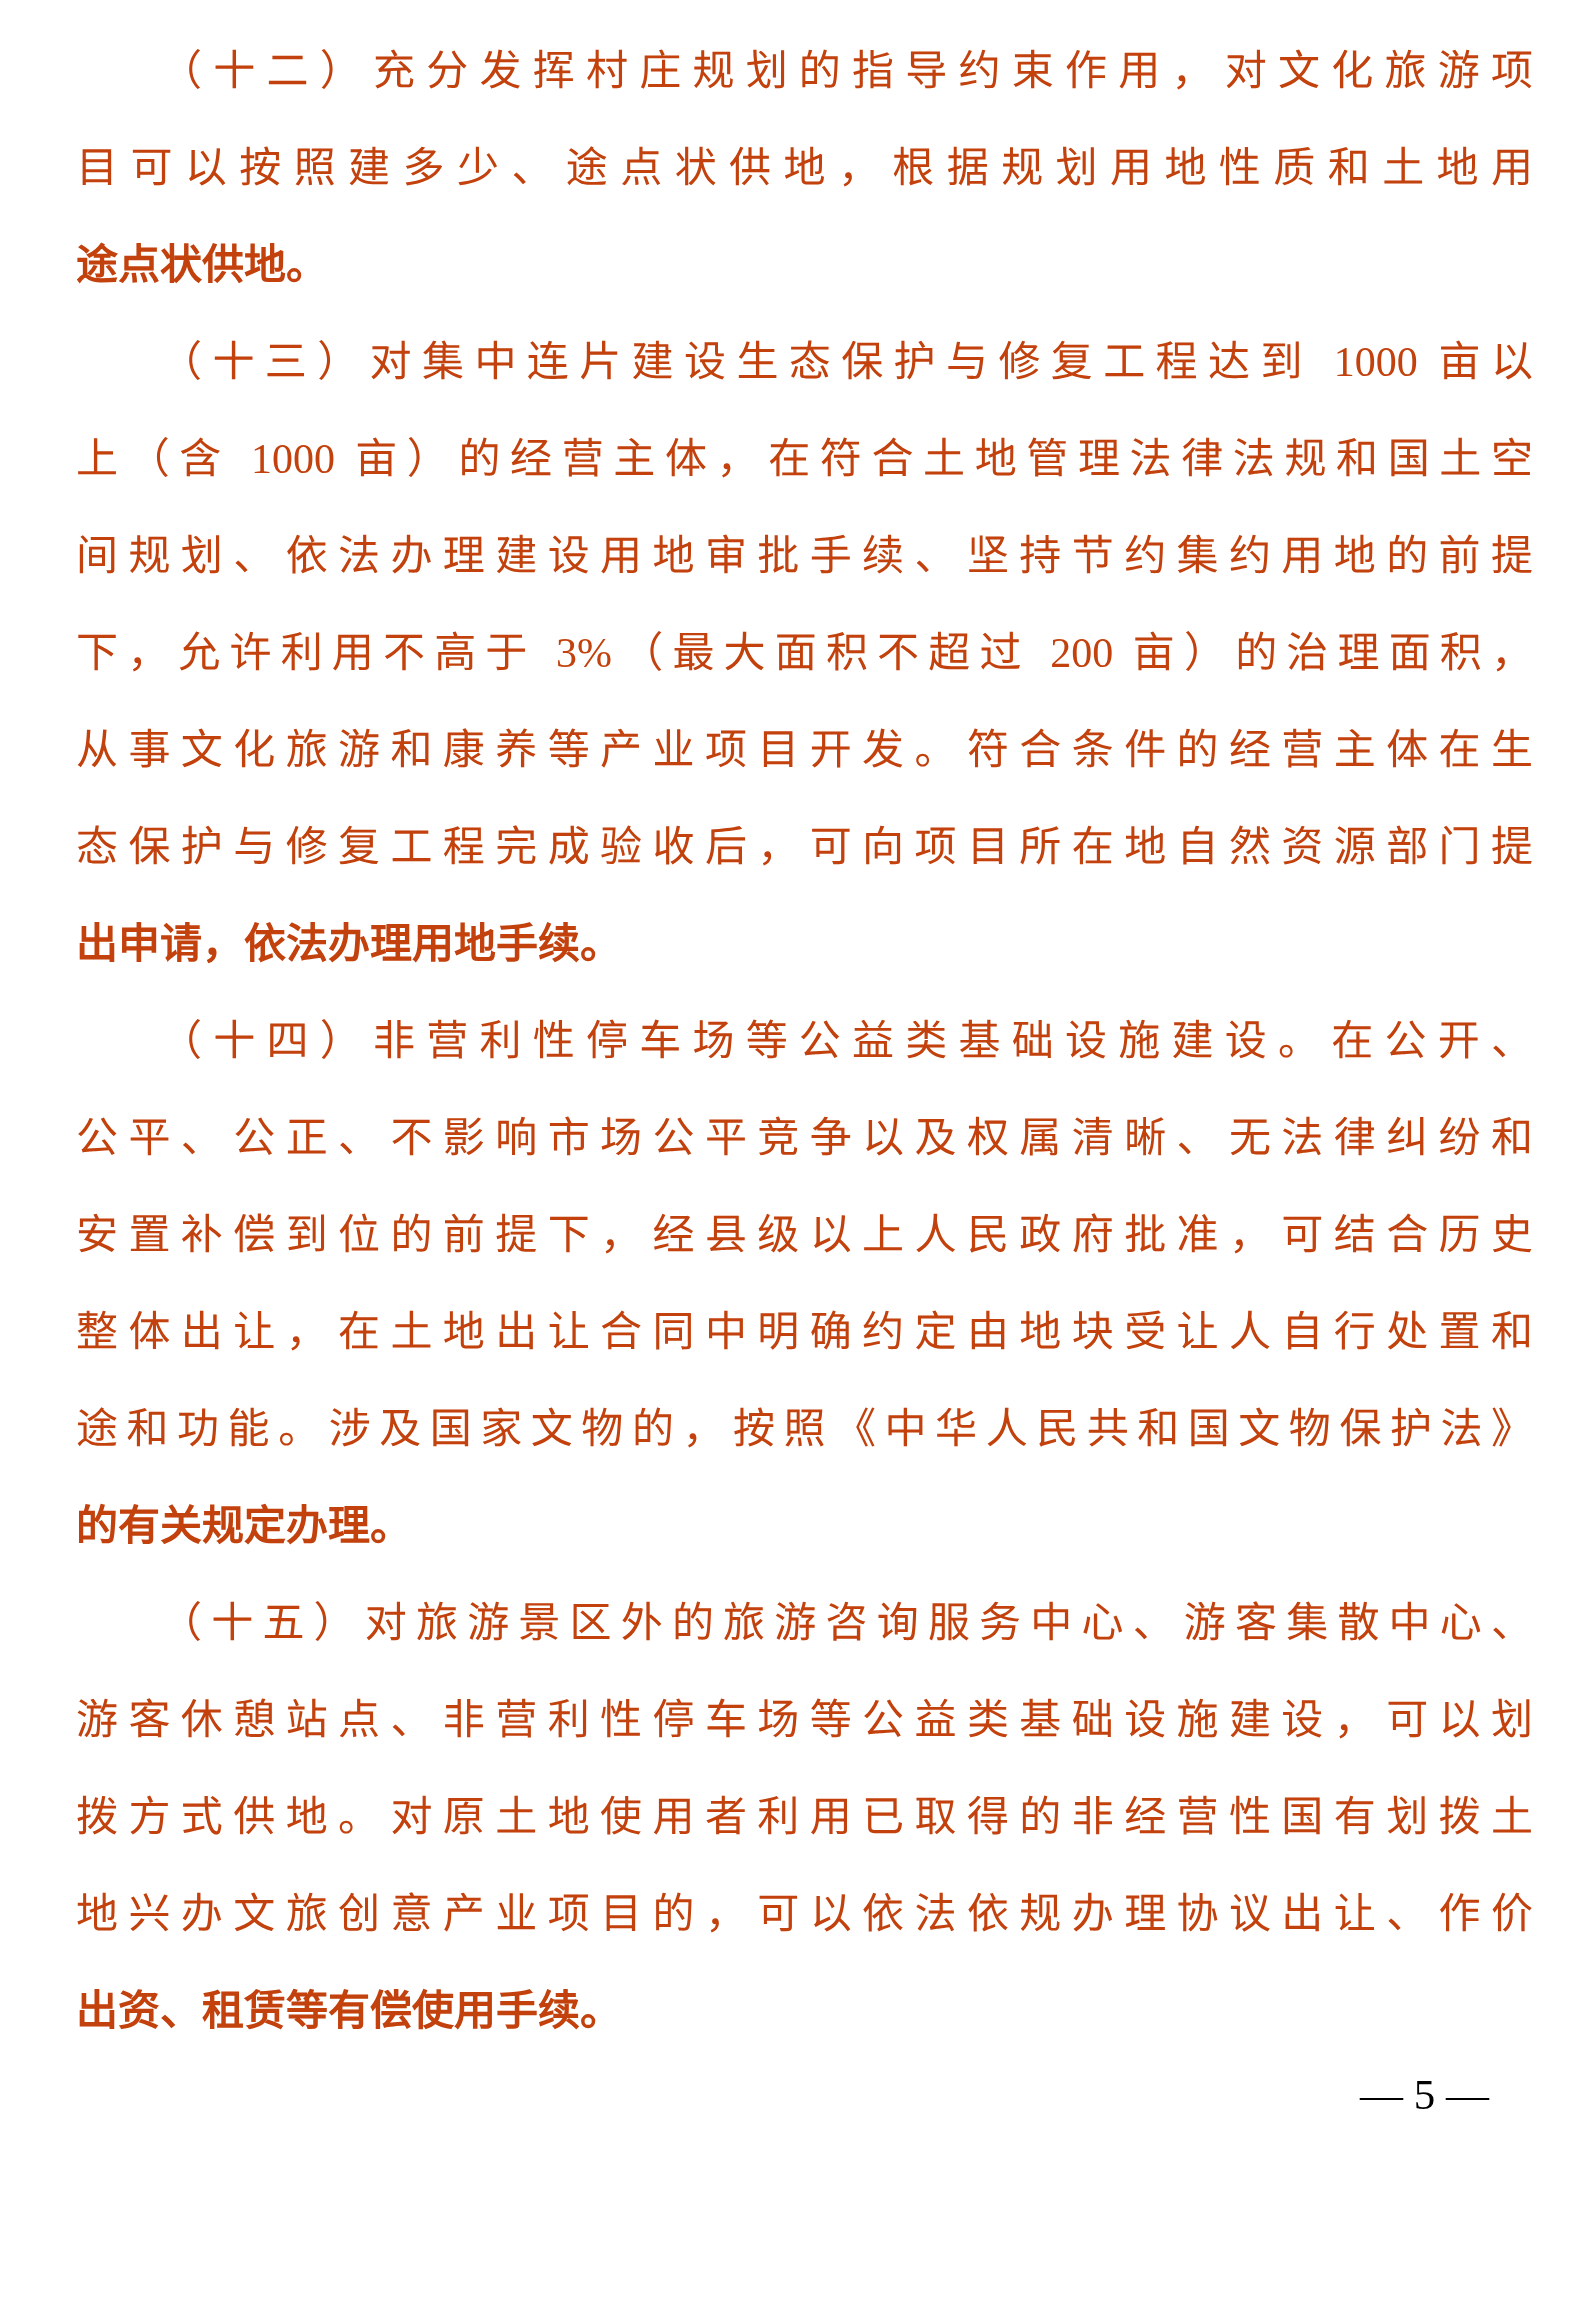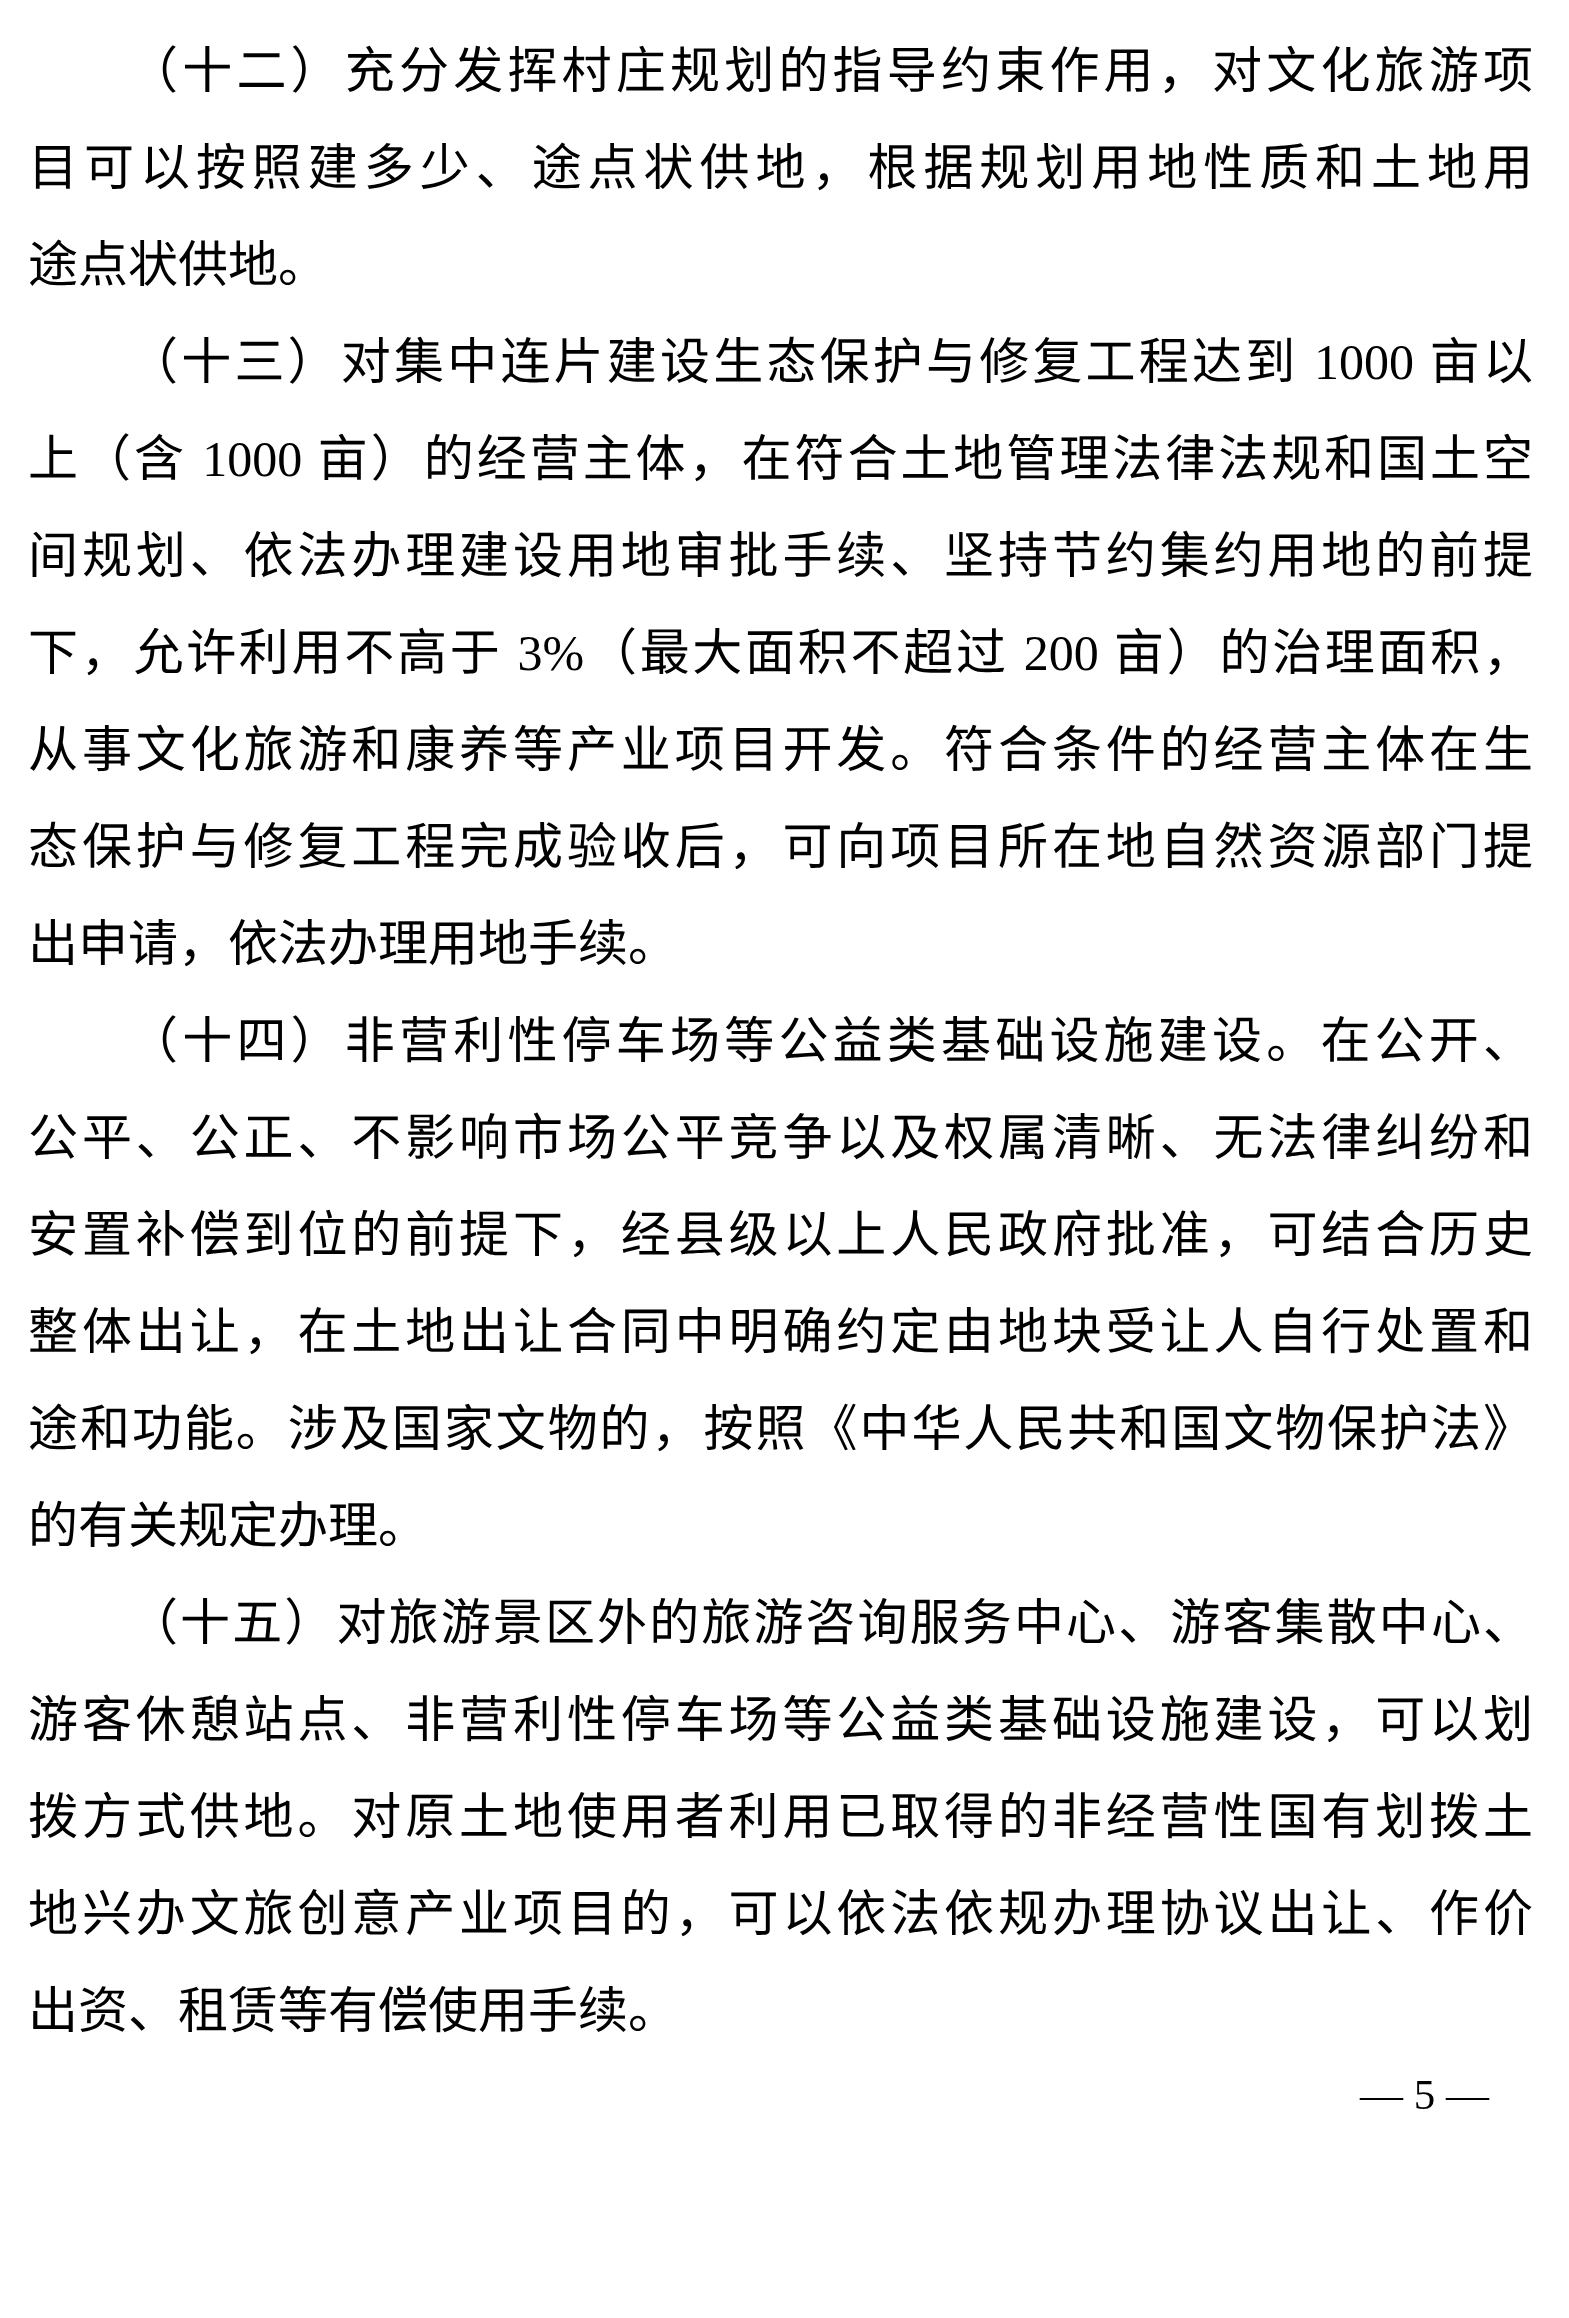--- a/index.html
+++ b/index.html
@@ -15,34 +15,36 @@
     background: #ffffff;
     color: #000000;
     box-sizing: border-box;
     padding: 22.5px 36px 0 28px;
     font-family: "Liberation Serif", "DejaVu Serif", serif;
     overflow: hidden;
   }
   .line {
     height: 97px;
     line-height: 97px;
-    font-size: 50px;
-    color: #000000;
+    font-size: 42px;
+    color: #c2410c;
     overflow: hidden;
     white-space: normal;
+    margin-left: 48px;
   }
   
   .j {
     text-align: justify;
     text-align-last: justify;
   }
   
   .pl {
     text-align: left;
     text-align-last: left;
+    font-weight: bold;
   }
   
   .ind {
     text-indent: 2em;
   }
   .pagenum {
     margin-top: 3.2px;
     height: 64px;
     line-height: 64px;
     font-size: 43px;

